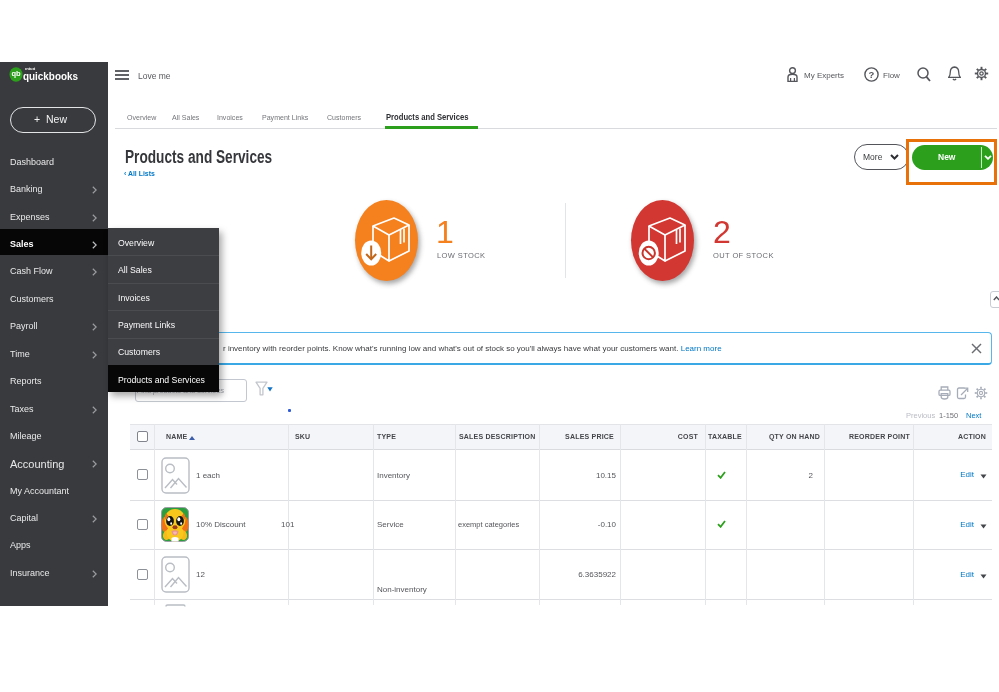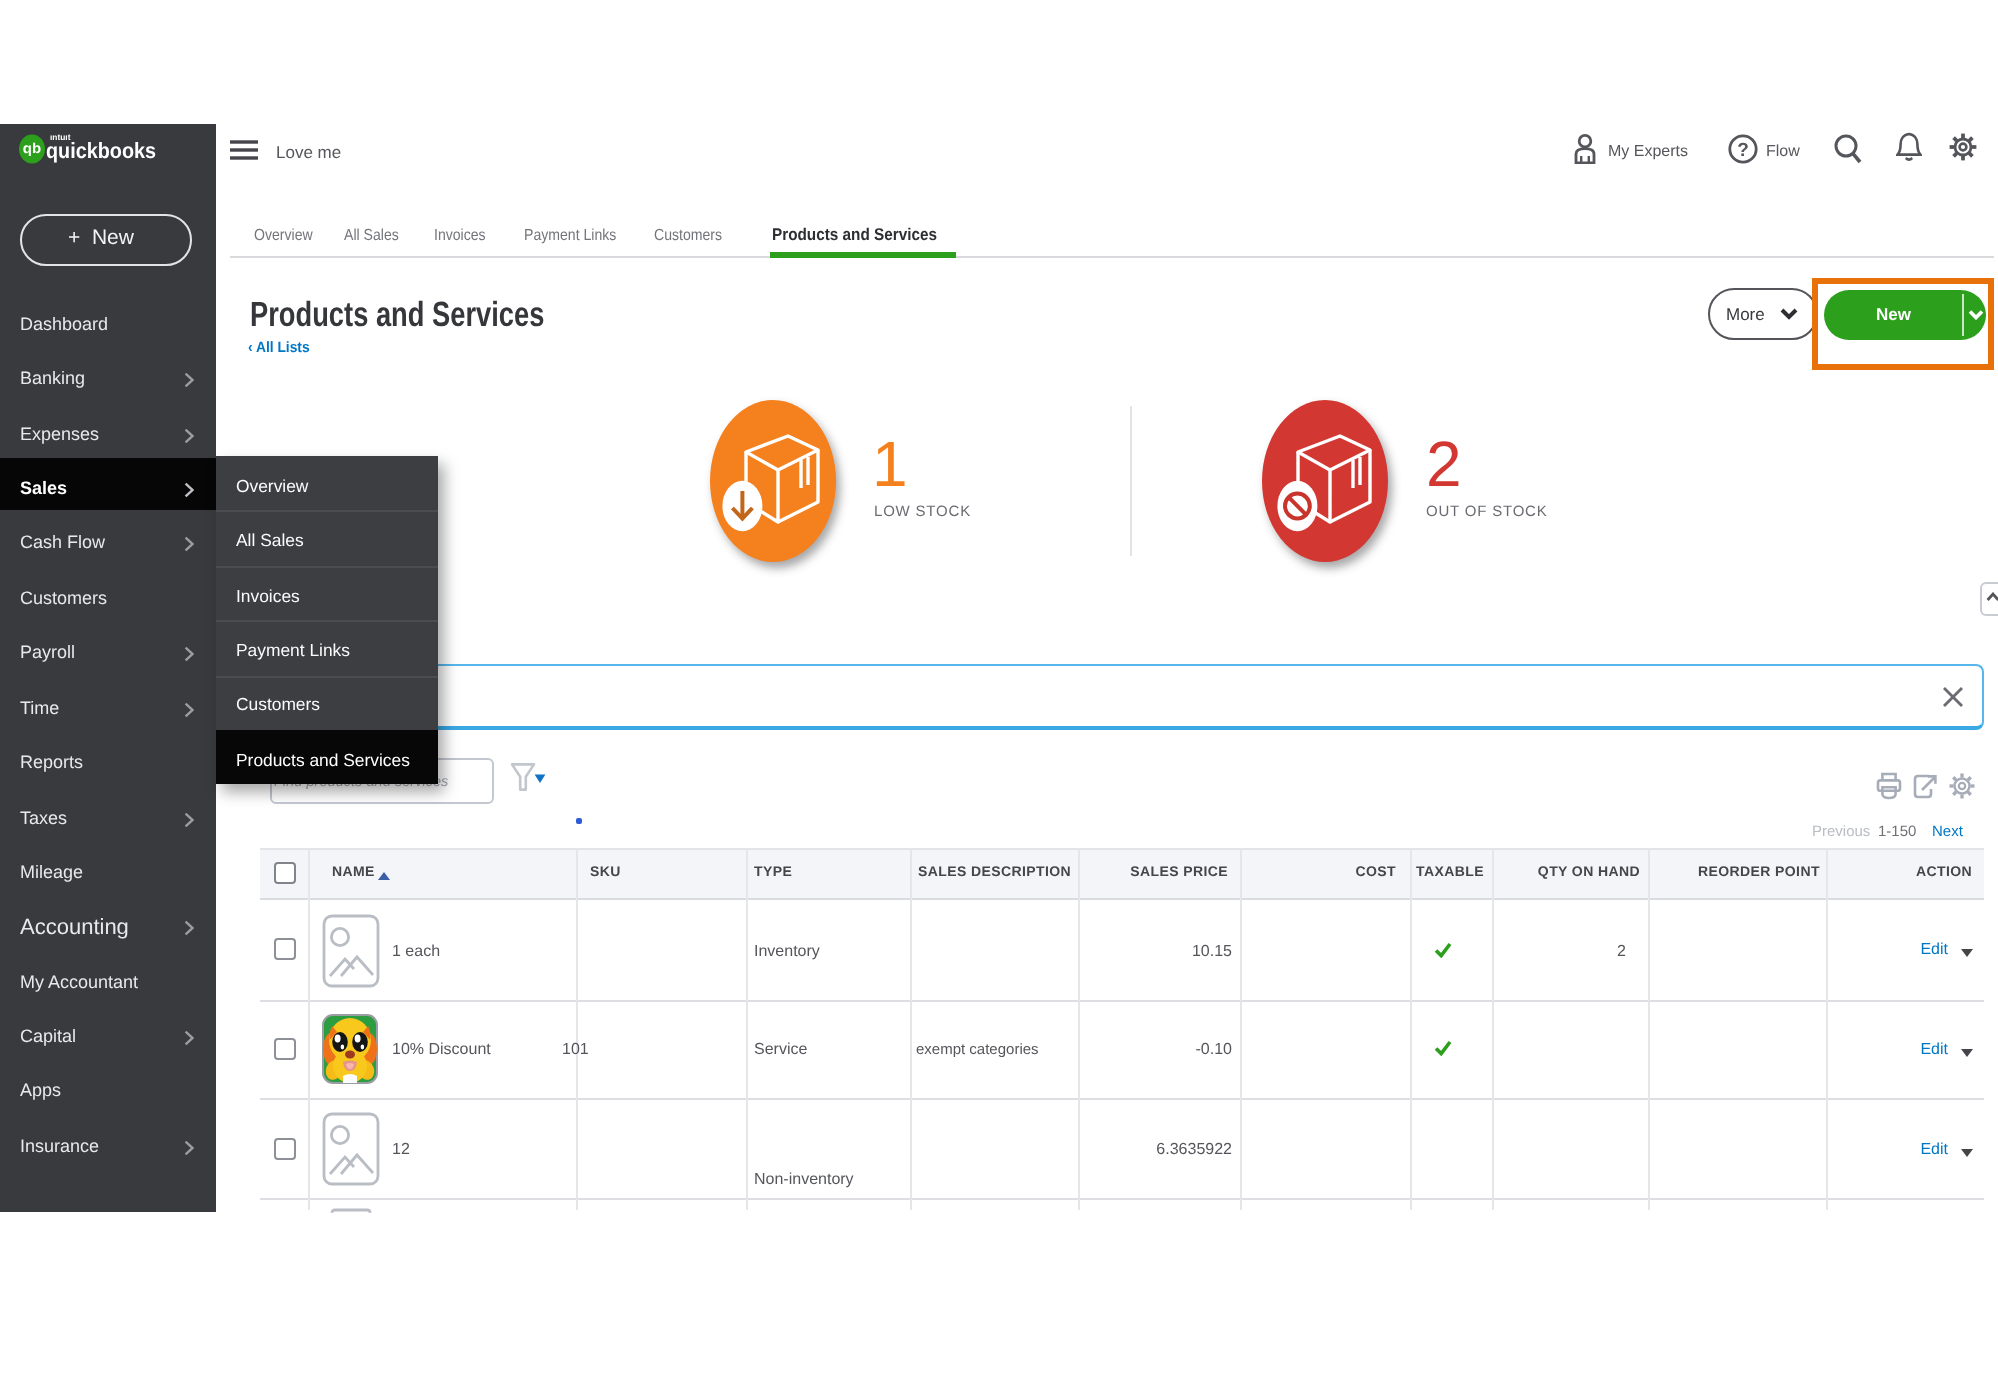--- a/index.html
+++ b/index.html
@@ -122,20 +122,21 @@
 </svg>
 <div class="tx" style="left:713px;top:214px;font-size:32px;color:#d23732;">2</div>
 <div class="tx" style="left:713px;top:251px;font-size:7.5px;color:#6b6c72;letter-spacing:0.4px;">OUT OF STOCK</div>
 
 <div class="a" style="left:990px;top:291px;width:14px;height:17px;border:1px solid #c9ccd2;border-radius:3px;background:#fff;"></div>
 <svg class="a" style="left:993px;top:296px" width="7" height="5" viewBox="0 0 7 5">
       <polyline points="0.8,4 3.5,1 6.2,4" fill="none" stroke="#55565b" stroke-width="1.4"></polyline>
     </svg>
 
 <div class="a" style="left:130px;top:332px;width:862px;height:33px;border:1px solid #57b7ec;border-bottom:2px solid #39a8e5;border-radius:4px;background:#fff;"></div>
+<div class="tx" style="left:223px;top:344px;font-size:8px;color:#393a3d;">r inventory with reorder points. Know what's running low and what's out of stock so you'll always have what your customers want. <span style="color:#0077c5;">Learn more</span></div>
 <svg class="a" style="left:971px;top:343px" width="11" height="11" viewBox="0 0 11 11">
       <g stroke="#6b6c72" stroke-width="1.4">
         <line x1="1" y1="1" x2="10" y2="10"></line>
         <line x1="10" y1="1" x2="1" y2="10"></line>
       </g>
     </svg>
 
 <div class="a" style="left:135px;top:379px;width:112px;height:23px;border:1px solid #c3c7cf;border-radius:3px;background:#fff;"></div>
 <div class="tx" style="left:137px;top:386px;font-size:7.3px;font-style:italic;color:#9fa3ab;">Find products and services</div>
 <svg class="a" style="left:255px;top:381px" width="13" height="15" viewBox="0 0 13 15">

